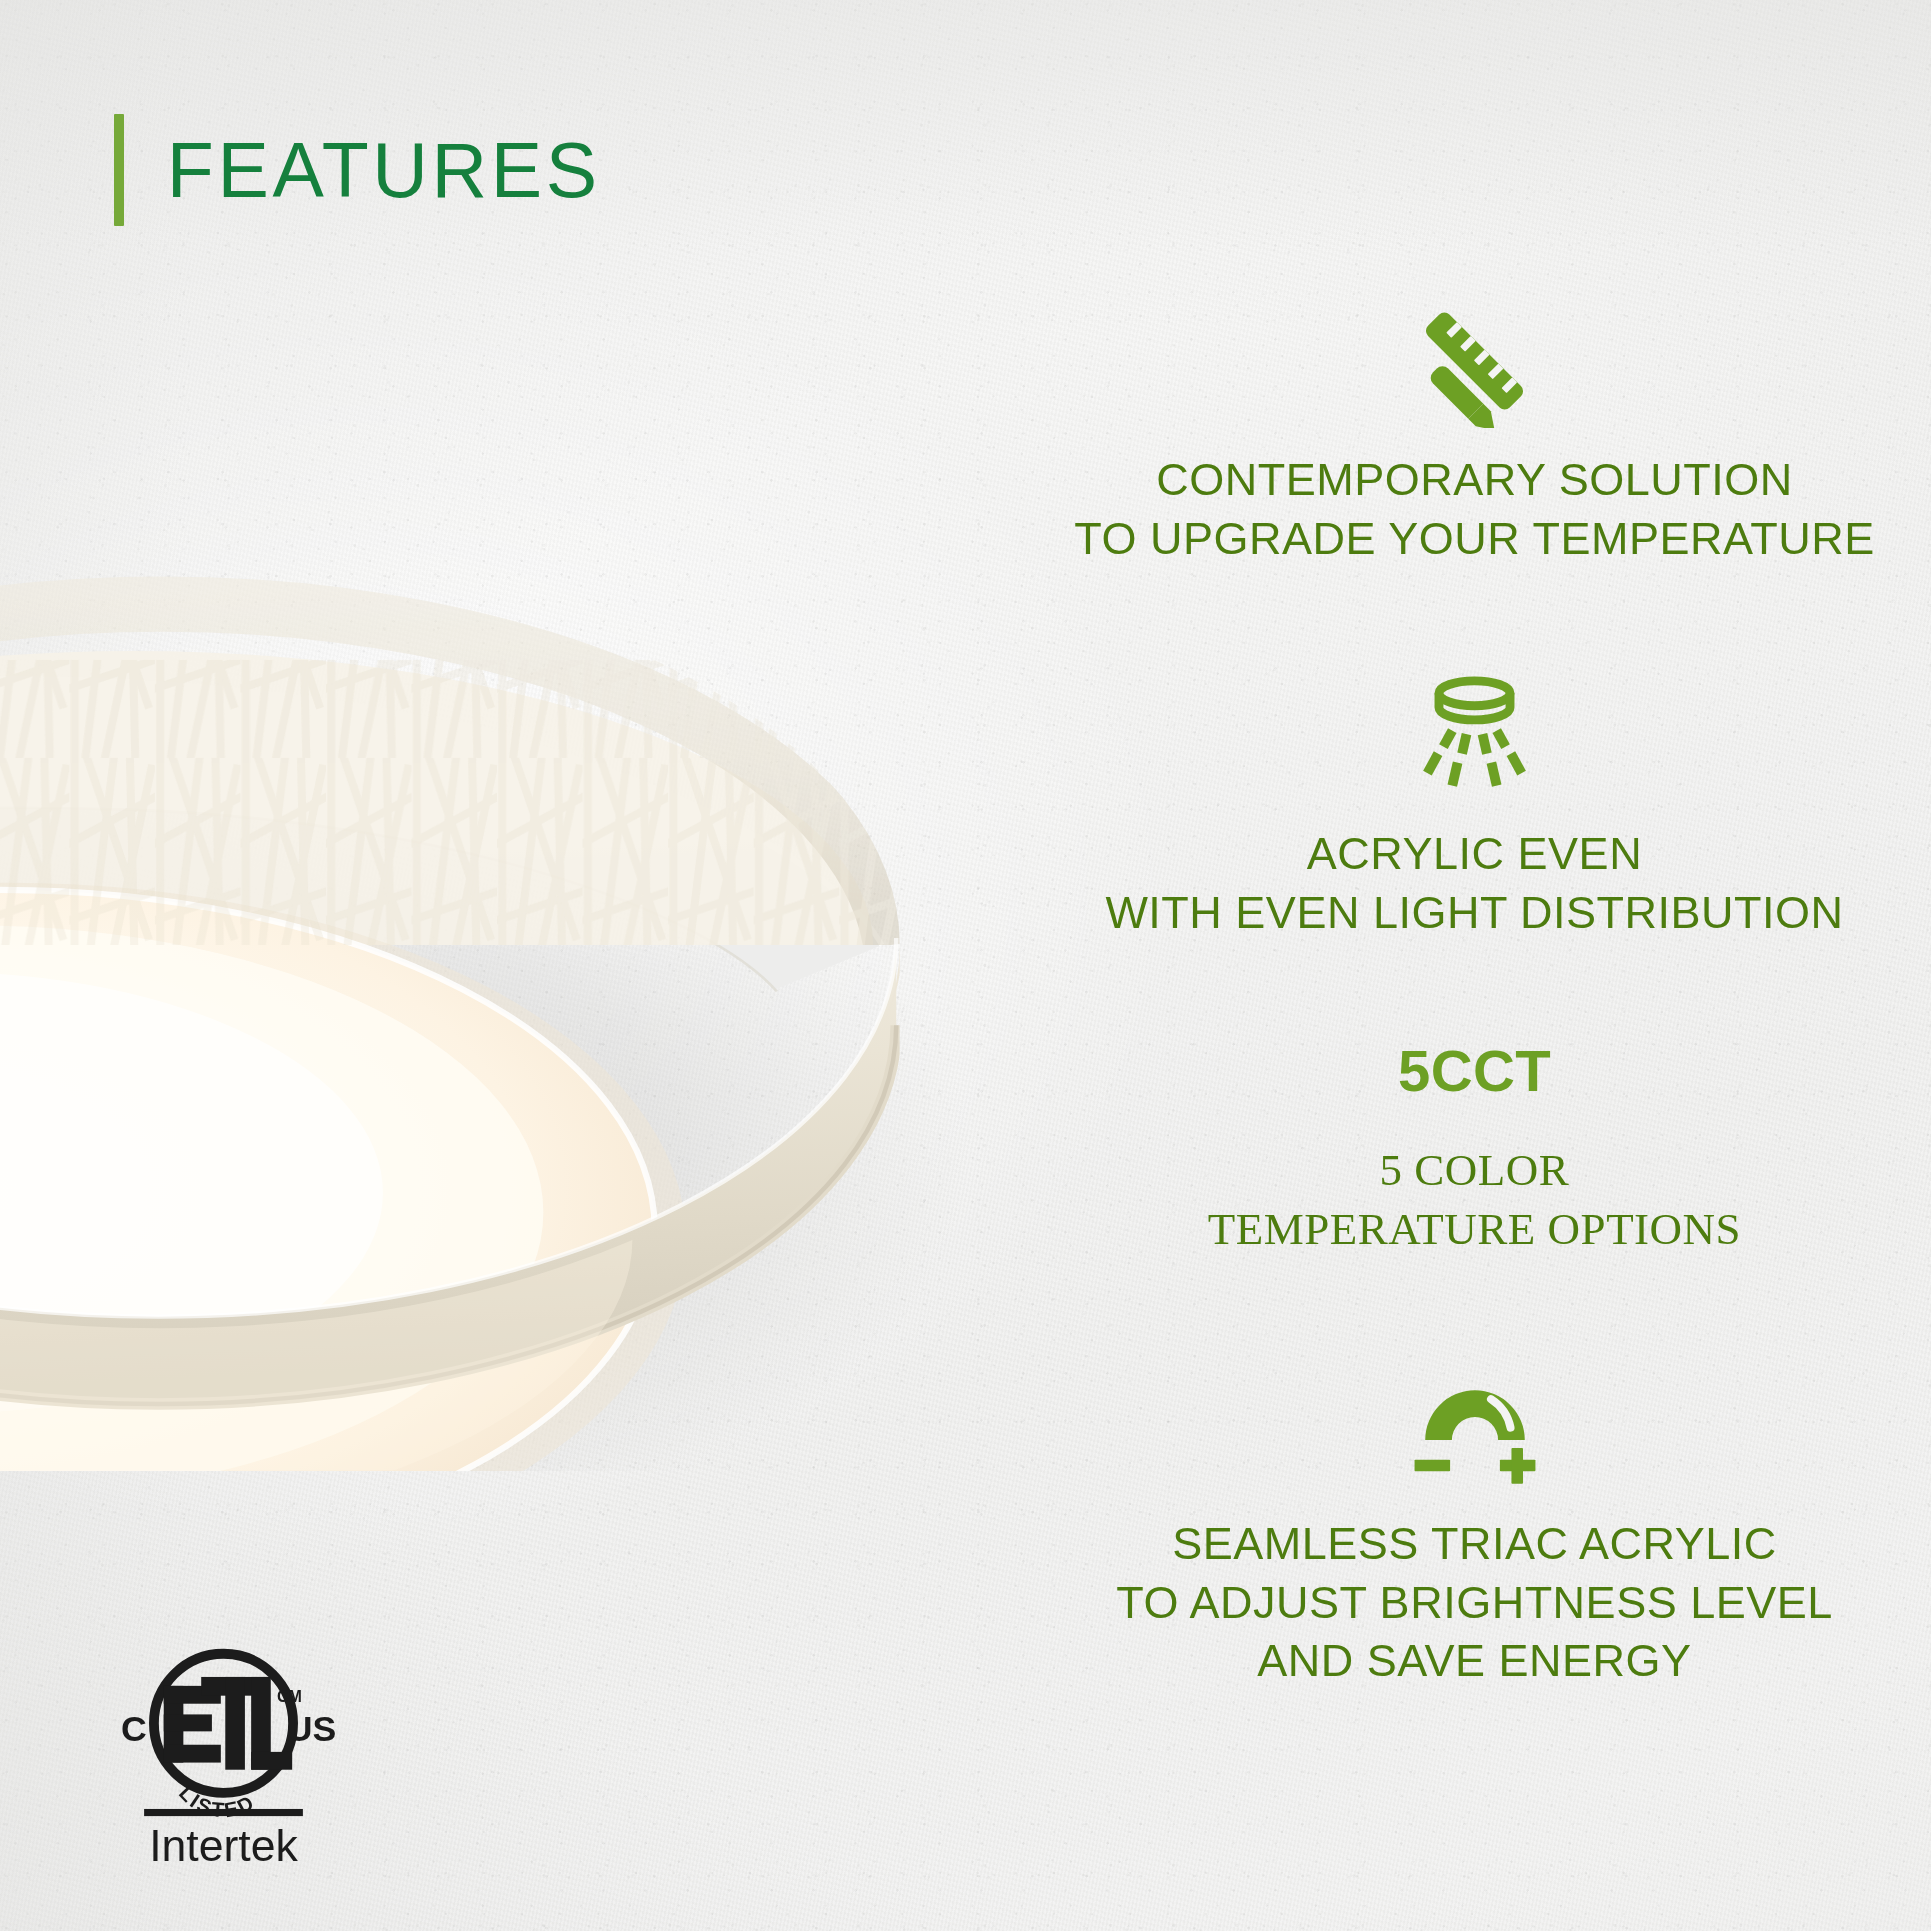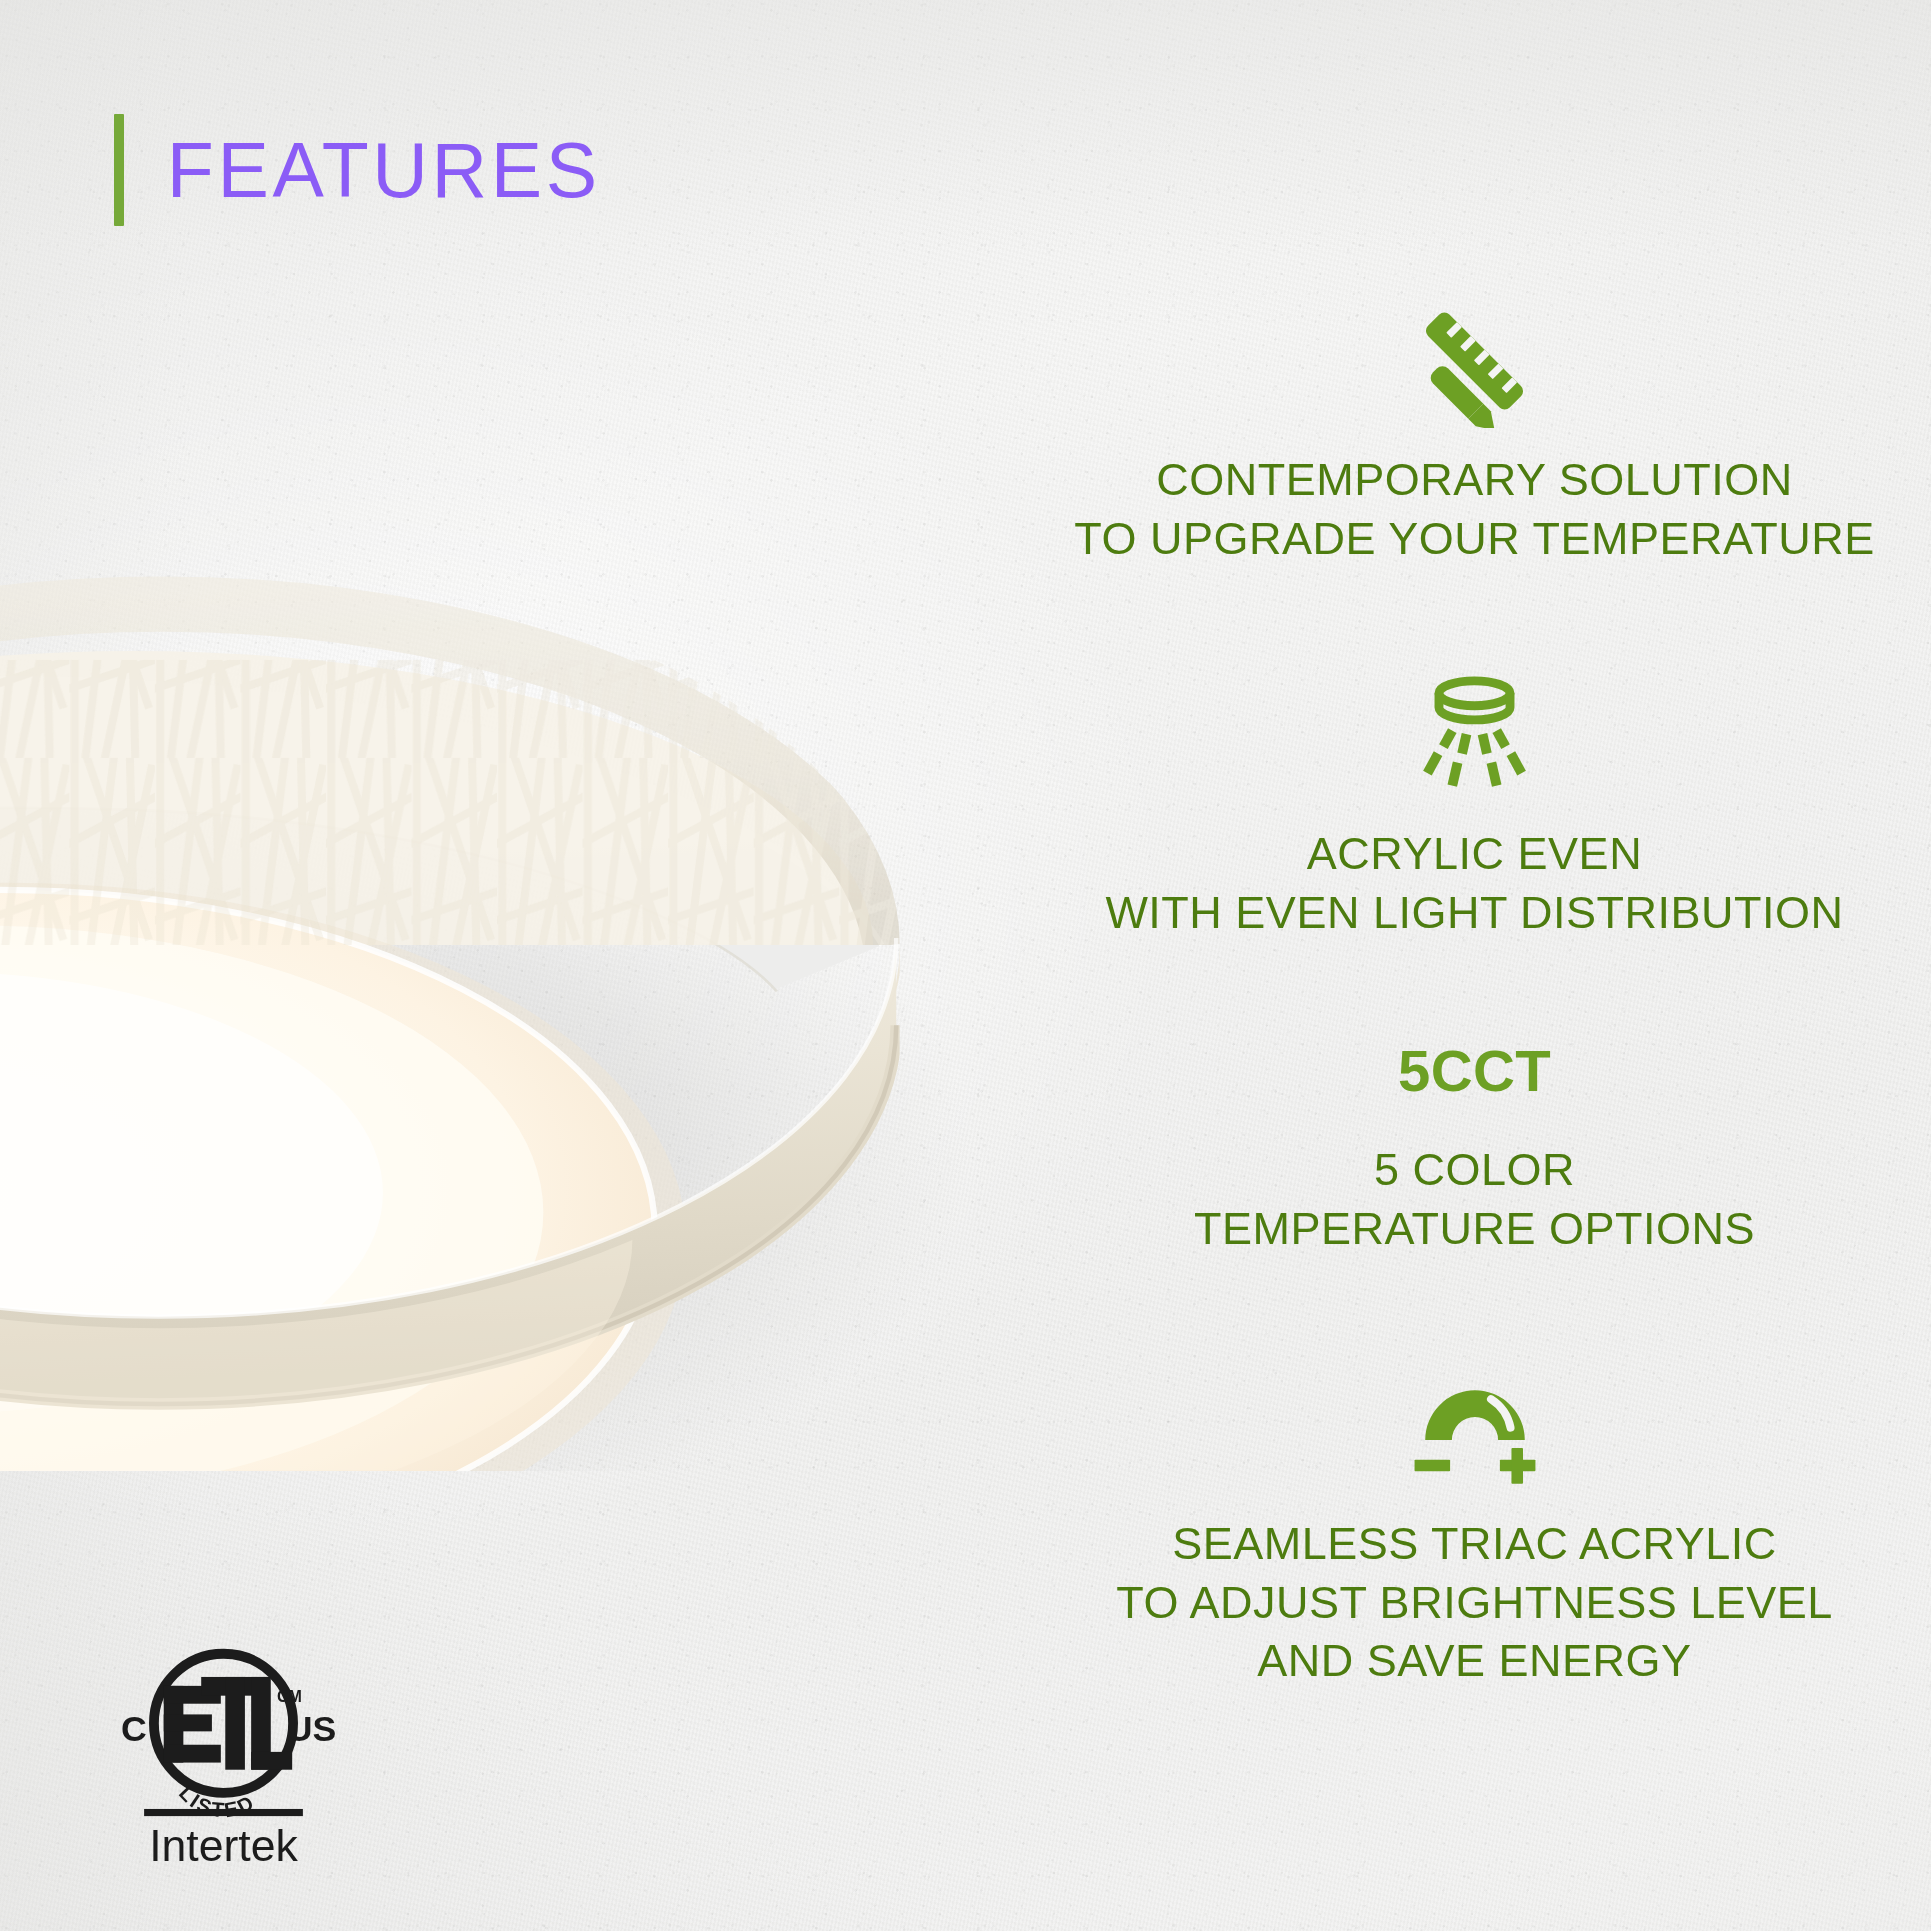--- a/index.html
+++ b/index.html
@@ -70,21 +70,21 @@
   }
   .accent-bar {
     width: 9.8px;
     height: 112px;
     background: #76a939;
     border-radius: 0.9px;
   }
   .heading-text {
     font-size: 77px;
     letter-spacing: 3.6px;
-    color: #8b5cf6;
+    color: #15803d;
     font-weight: 400;
     line-height: 1;
     white-space: nowrap;
   }
 
   
   .product-stage {
     position: absolute;
     left: -615px;
     top: 526px;
@@ -128,21 +128,21 @@
   .feature-line { display: block; white-space: nowrap; }
 
   .feature-headline {
     font-size: 58px;
     font-weight: 700;
     color: #6da024;
     letter-spacing: 0.4px;
     line-height: 1;
     margin-bottom: 41px;
   }
-  .feature-cct .feature-lines { margin-top: 0; }
+  .feature-cct .feature-lines { margin-top: 0; font-family: Liberation Serif, serif; }
 
   
   .etl-mark {
     position: absolute;
     left: 112px;
     top: 1627px;
     width: 223px;
   }
   .etl-mark svg { display: block; width: 100%; height: auto; }
 </style>

